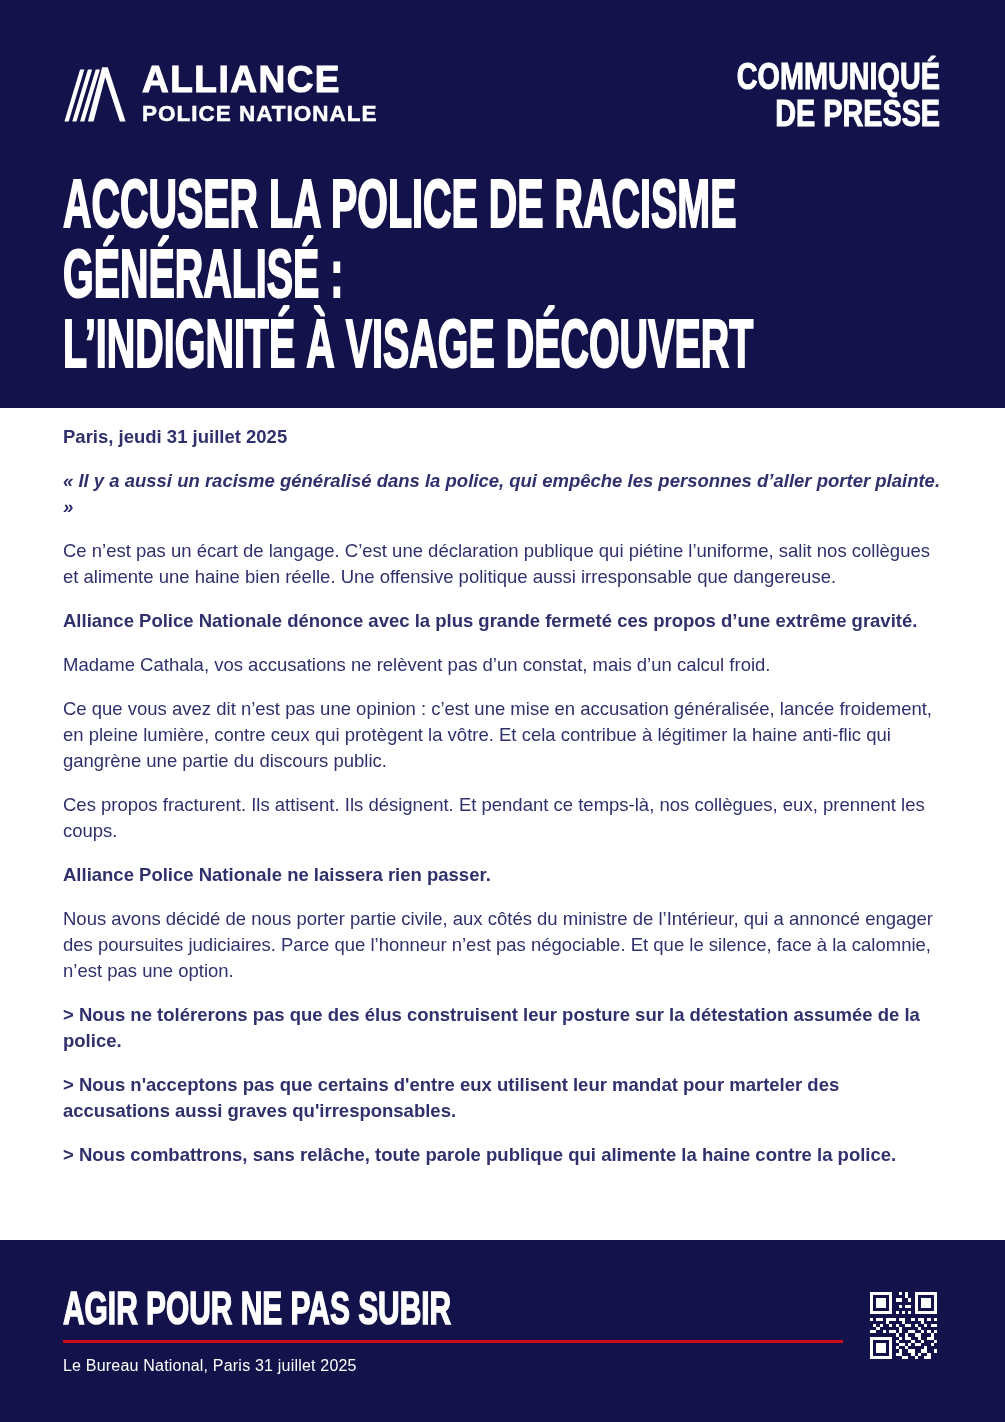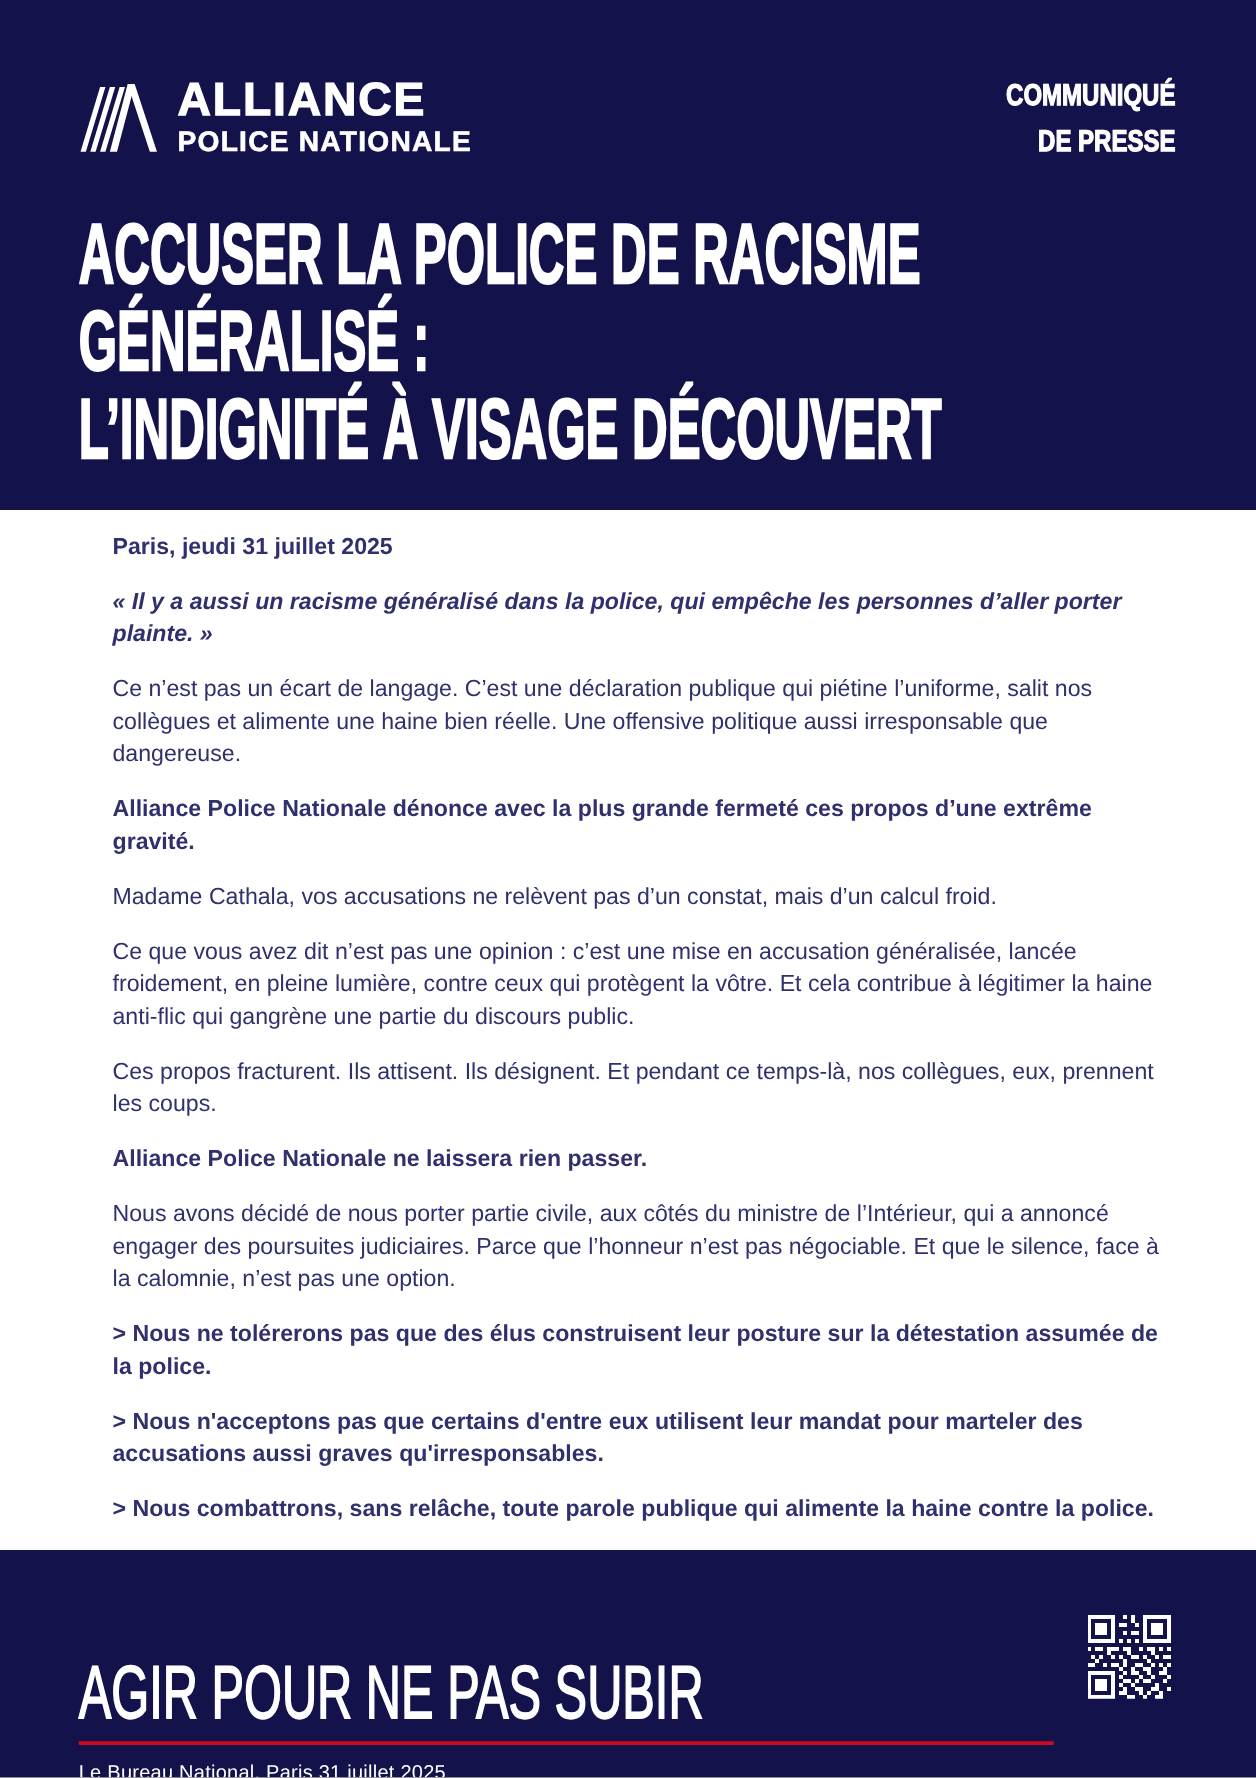--- a/index.html
+++ b/index.html
@@ -18,42 +18,42 @@
   .hd{
     background:var(--navy);height:408px;box-sizing:border-box;
     padding:56px 65px 0 63px;color:var(--white);flex:0 0 auto;
   }
   .hd-top{display:flex;justify-content:space-between;align-items:flex-start;}
   .logo{display:flex;align-items:center;gap:15px;}
   .logo-mark{width:64px;height:74px;flex:0 0 auto;}
   .logo-text{display:flex;flex-direction:column;}
   .logo-l1{font-size:37px;font-weight:bold;letter-spacing:1.5px;line-height:1;-webkit-text-stroke:1px var(--white);}
   .logo-l2{font-size:22.5px;font-weight:bold;letter-spacing:1px;line-height:1;margin-top:5px;-webkit-text-stroke:0.5px var(--white);}
-  .doctype{text-align:right;font-weight:bold;font-size:24px;line-height:37px;margin-top:2px;}
+  .doctype{text-align:right;font-weight:bold;font-size:36px;line-height:37px;margin-top:2px;}
   .doctype .cond{display:inline-block;transform:scaleX(0.8);transform-origin:100% 50%;white-space:nowrap;-webkit-text-stroke:1px var(--white);}
   .headline{margin:36px 0 0;font-weight:bold;font-size:68px;line-height:70px;color:var(--white);}
   .hl-line{display:block;}
   .hl-line .cond{display:inline-block;transform:scaleX(0.58);transform-origin:0 50%;white-space:nowrap;-webkit-text-stroke:2px var(--white);}
   
   .content{
-    flex:1 1 auto;box-sizing:border-box;padding:16px 63px 0 90px;
+    flex:1 1 auto;box-sizing:border-box;padding:16px 63px 0 63px;
     color:var(--body_text);font-size:18.5px;line-height:26px;overflow:hidden;
   }
   .content p{margin:18px 0 0;}
   .content p.first{margin-top:0;}
   .bold{font-weight:bold;}
   .quote{font-style:italic;font-weight:bold;}
   .pline{display:block;}
   
   .ft{
     background:var(--navy);height:182px;box-sizing:border-box;flex:0 0 auto;
     padding:45px 68px 0 63px;display:flex;color:var(--white);
   }
   .ft-left{flex:1 1 auto;margin-right:27px;min-width:0;}
-  .slogan{font-size:60px;font-weight:normal;line-height:1;margin-top:39px;}
+  .slogan{font-size:46px;font-weight:bold;line-height:1;}
   .slogan .cond{display:inline-block;transform:scaleX(0.65);transform-origin:0 50%;white-space:nowrap;-webkit-text-stroke:1.5px var(--white);}
   .redline{height:3px;background:var(--accent_red);margin-top:9px;}
   .signature{margin-top:14px;font-size:16px;font-weight:normal;letter-spacing:0.2px;}
   .qr{width:67px;height:67px;margin-top:7px;flex:0 0 auto;}
 </style>
 </head>
 <body>
 
 <div class="page">
 

